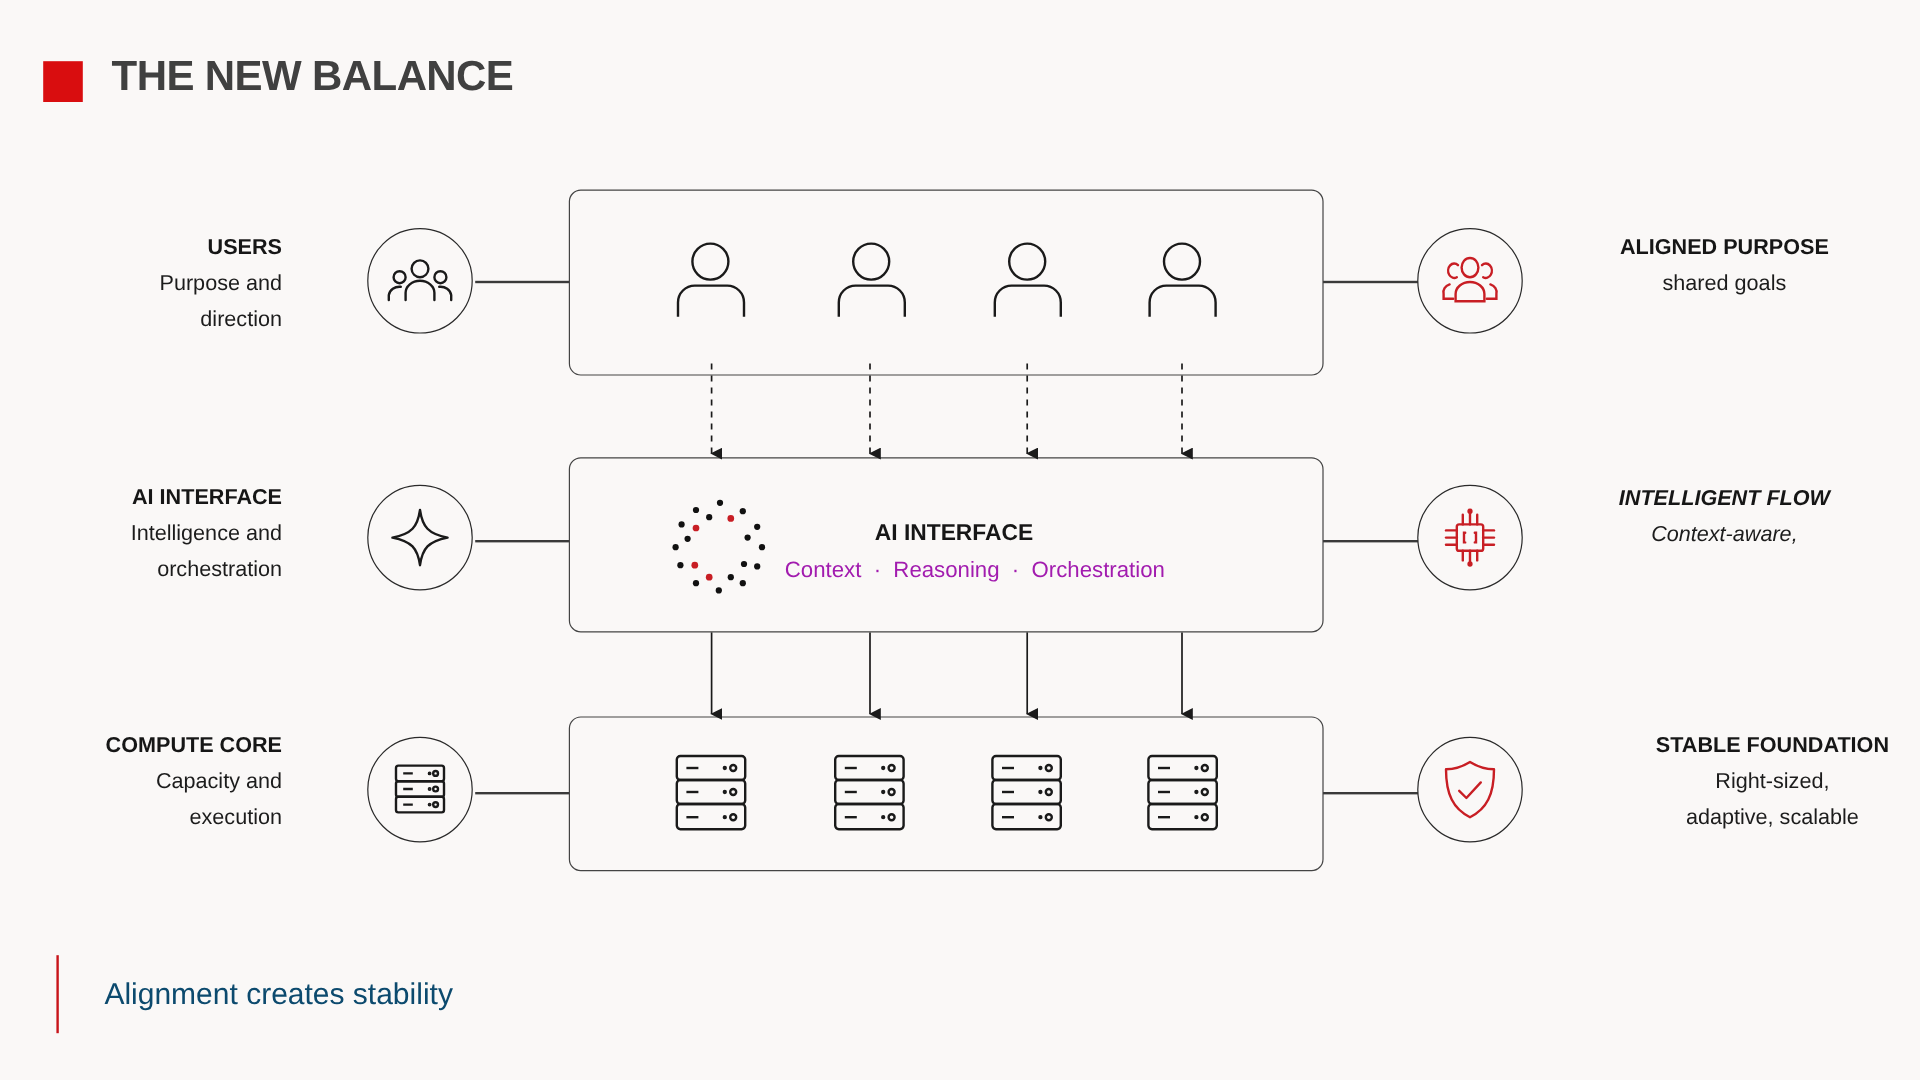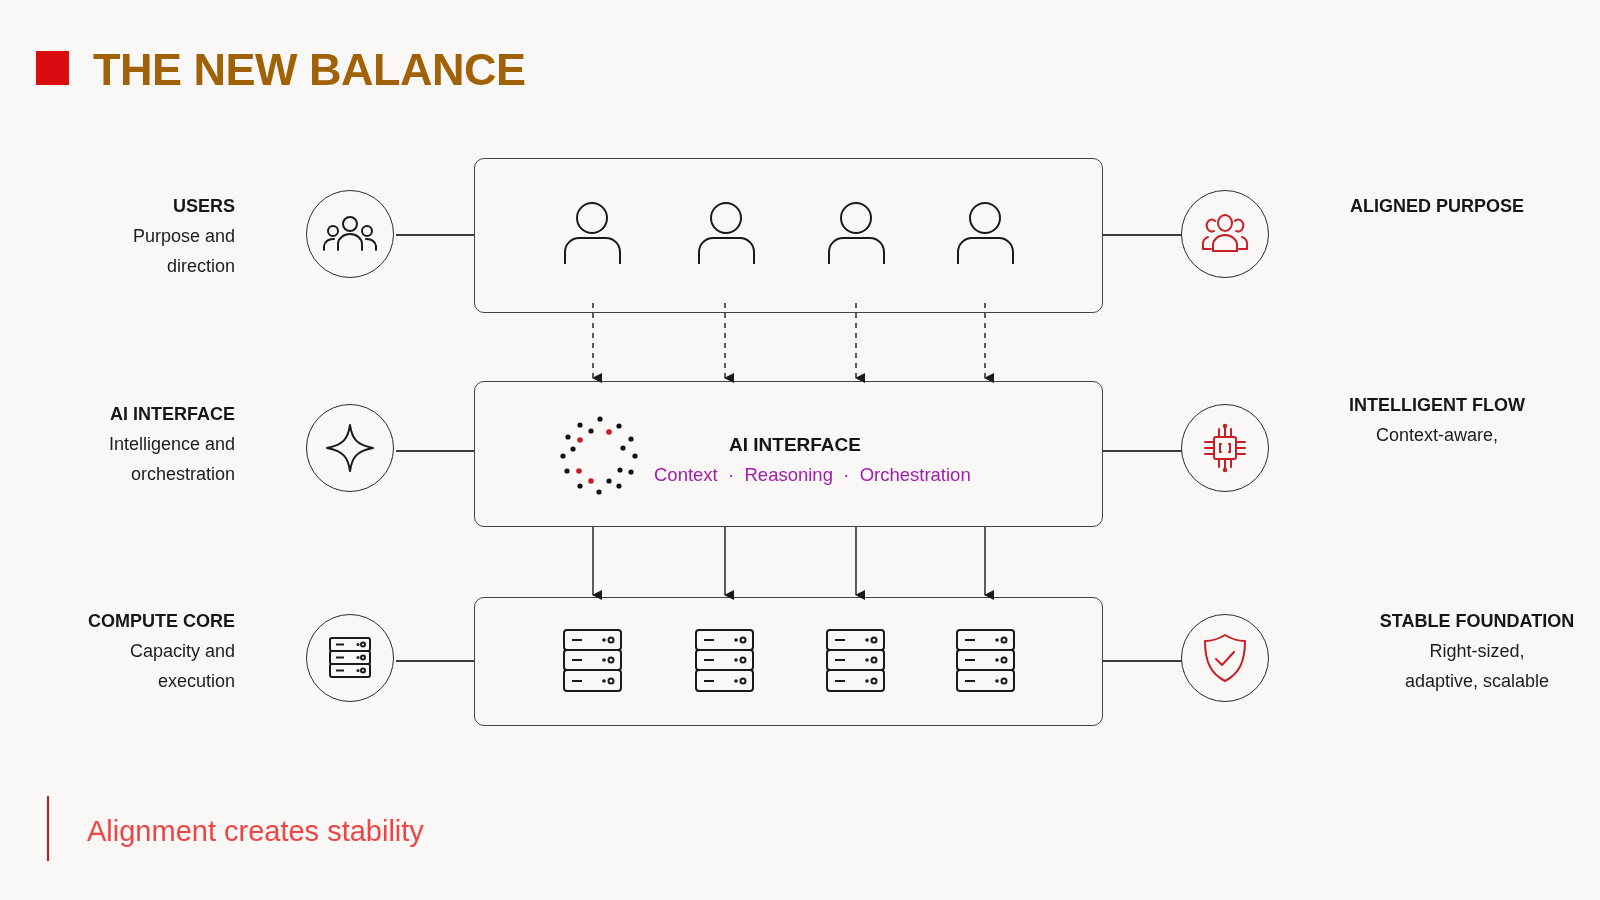--- a/index.html
+++ b/index.html
@@ -1,31 +1,31 @@
 <!DOCTYPE html>
 <html><head>
 <meta charset="utf-8">
 <style>
   html, body { margin:0; padding:0; }
   body { width:1600px; height:900px; background:#faf8f7; position:relative; overflow:hidden;
          font-family:"Liberation Sans", sans-serif; color:#111; }
   .title-square { position:absolute; left:36px; left:36px; top:51px; width:33px; height:34px; background:#d90d0f; }
-  .title { position:absolute; left:93px; top:44px; font-size:45px; font-weight:bold; letter-spacing:-0.5px; color:#a16207; }
+  .title { position:absolute; left:93px; top:44px; font-size:35px; font-weight:bold; letter-spacing:-0.5px; color:#404040; }
   .left-label { position:absolute; right:1365px; text-align:right; width:260px; }
   .right-label { position:absolute; left:1297px; text-align:center; width:280px; }
   .lbl-head { font-size:18px; font-weight:bold; line-height:30px; color:#161616; }
   .lbl-sub { font-size:18px; line-height:30px; color:#1c1c1c; }
   .circle { position:absolute; width:88px; height:88px; border:1.6px solid #2a2a2a; border-radius:50%; box-sizing:border-box; background:#faf8f7; display:flex; align-items:center; justify-content:center; }
   .hline { position:absolute; height:1.6px; background:#3a3a3a; }
   .box { position:absolute; left:474px; width:629px; border:1.8px solid #444; border-radius:10px; box-sizing:border-box; background:#faf8f7; }
   svg.overlay { position:absolute; left:0; top:0; }
   .ai-title { position:absolute; left:729px; top:434px; font-size:19px; font-weight:bold; color:#161616; }
   .ai-sub { position:absolute; left:654px; top:464px; font-size:18.5px; color:#a21caf; white-space:pre; }
   .footer-bar { position:absolute; left:47px; top:796px; width:2px; height:65px; background:#c8141a; }
-  .footer { position:absolute; left:87px; top:815px; font-size:29px; color:#ef4444; }
+  .footer { position:absolute; left:87px; top:815px; font-size:25px; color:#0c4a6e; }
 </style>
 </head>
 <body>
 
 <div class="title-square"></div>
 <div class="title">THE NEW BALANCE</div>
 
 <div class="left-label" style="top:191px;">
   <div class="lbl-head">USERS</div>
   <div class="lbl-sub">Purpose and</div>
@@ -37,22 +37,23 @@
   <div class="lbl-sub">orchestration</div>
 </div>
 <div class="left-label" style="top:606px;">
   <div class="lbl-head">COMPUTE CORE</div>
   <div class="lbl-sub">Capacity and</div>
   <div class="lbl-sub">execution</div>
 </div>
 
 <div class="right-label" style="top:191px;">
   <div class="lbl-head">ALIGNED PURPOSE</div>
-</div>
-<div class="right-label" style="top:390px;">
+  <div class="lbl-sub">shared goals</div>
+</div>
+<div class="right-label" style="top:400px;font-style:italic;">
   <div class="lbl-head">INTELLIGENT FLOW</div>
   <div class="lbl-sub">Context-aware,</div>
 </div>
 <div class="right-label" style="top:606px;margin-left:40px;">
   <div class="lbl-head">STABLE FOUNDATION</div>
   <div class="lbl-sub">Right-sized,</div>
   <div class="lbl-sub">adaptive, scalable</div>
 </div>
 
 <div class="hline" style="left:396px; top:234px; width:80px;"></div>

